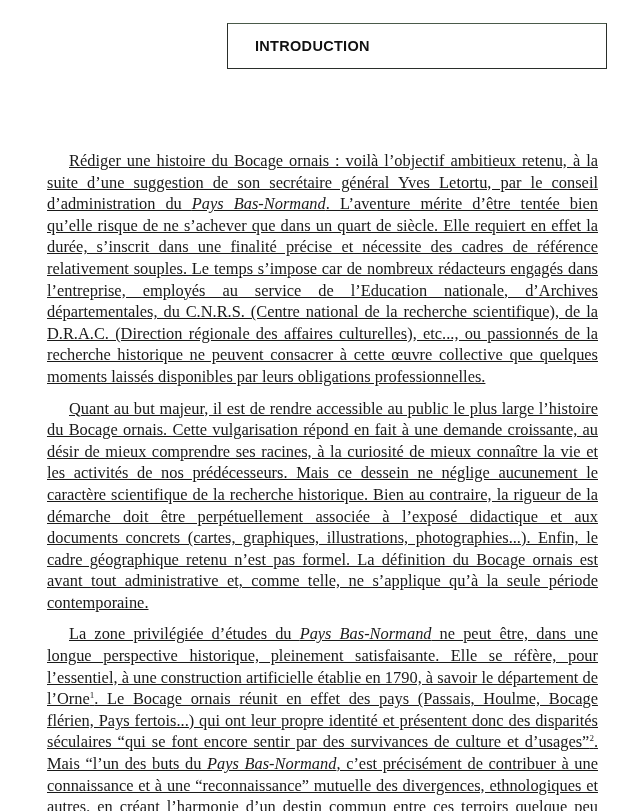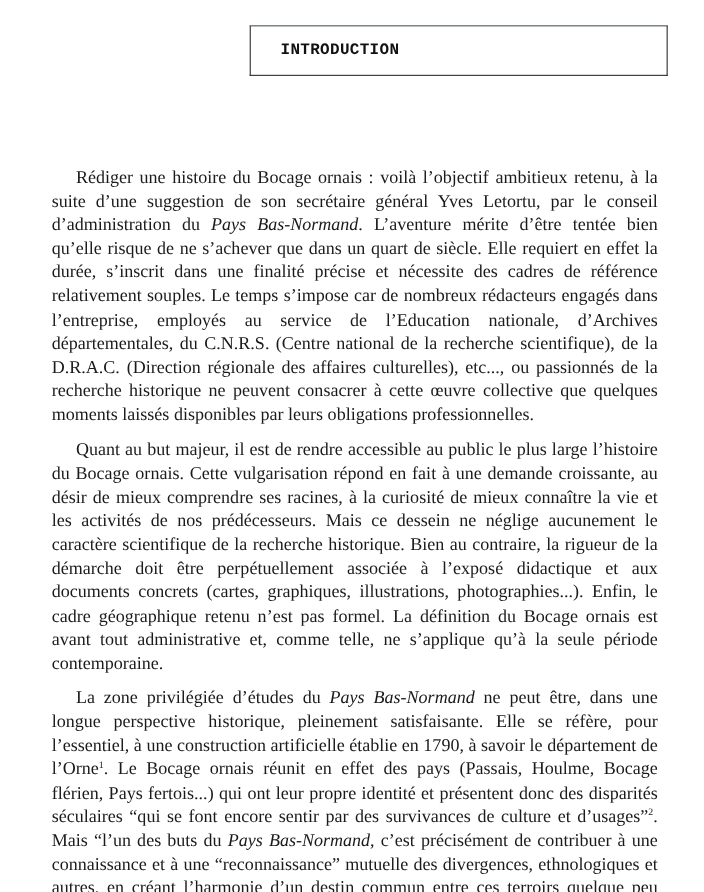--- a/index.html
+++ b/index.html
@@ -3,29 +3,29 @@
 <meta charset="utf-8">
 <style>
   html, body { margin: 0; padding: 0; background: #ffffff; }
   body { width: 640px; height: 811px; position: relative; overflow: hidden; }
   .title-box {
     position: absolute; left: 227px; top: 23px; width: 380px; height: 46px;
     border: 1.5px solid #2a2e2a; border-top-color: #4a5a4a; box-sizing: border-box; background: #fff;
   }
   .title-text {
     position: absolute; left: 27px; top: 14px;
-    font-family: Liberation Mono, monospace; font-weight: bold; font-size: 14.5px;
+    font-family: Liberation Sans, sans-serif; font-weight: bold; font-size: 14.5px;
     letter-spacing: 0.3px; color: #111;
   }
   .body-text {
     position: absolute; left: 47px; top: 150px; width: 551px;
     font-family: "Liberation Serif", serif; font-size: 16.4px; line-height: 21.6px;
     color: #1a1a1a; text-align: justify; hyphens: none;
   }
-  .para { margin: 0 0 10px 0; text-indent: 22px; }
+  .para { margin: 0 0 10px 0; text-indent: 22px; text-decoration: underline; }
   .para:last-child { margin-bottom: 0; }
   sup { font-size: 9px; vertical-align: 6px; line-height: 0; }
   em { font-style: italic; }
 </style>
 </head>
 <body>
 
 <div class="title-box">
   <span class="title-text">INTRODUCTION</span>
 </div>

